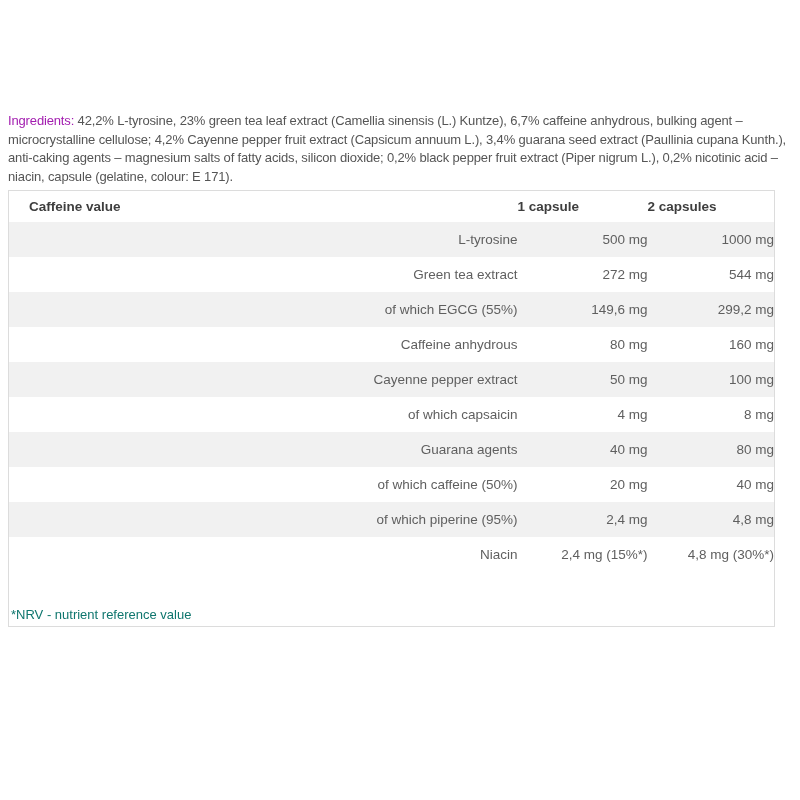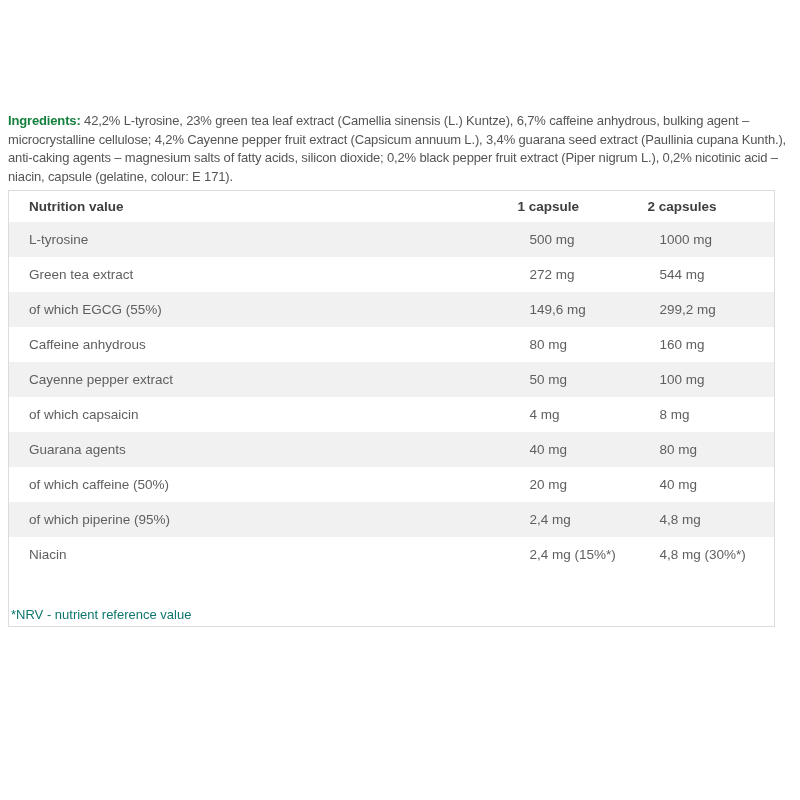--- a/index.html
+++ b/index.html
@@ -20,22 +20,22 @@
     left: 8px;
     top: 112px;
     width: 786px;
     margin: 0;
     font-size: 13px;
     line-height: 18.5px;
     letter-spacing: -0.15px;
     color: #555555;
   }
   .ingredients strong {
-    color: #15803d;
-    font-weight: bold;
+    color: #a21caf;
+    font-weight: normal;
   }
   table.nutrition {
     position: absolute;
     left: 8px;
     top: 190px;
     width: 767px;
     border-collapse: collapse;
     border: 1px solid #dcdcdc;
     font-size: 13.5px;
     color: #5f5f5f;
@@ -50,22 +50,23 @@
     color: #3e3e3e;
     padding: 8px 0;
     background: #ffffff;
     white-space: nowrap;
   }
   table.nutrition th:first-child,
   table.nutrition tbody td:first-child {
     padding-left: 20px;
   }
   table.nutrition tbody td {
-    padding: 10px 12px;
+    padding: 10px 0;
     white-space: nowrap;
+    text-align: right;
   }
   table.nutrition tbody tr:nth-child(odd) {
     background: #f1f1f1;
   }
   table.nutrition tbody tr:nth-child(even) {
     background: #ffffff;
   }
   table.nutrition tfoot td {
     height: 50px;
     vertical-align: bottom;
@@ -83,21 +84,21 @@
   <p class="ingredients"><strong>Ingredients:</strong><span> 42,2% L-tyrosine, 23% green tea leaf extract (Camellia sinensis (L.) Kuntze), 6,7% caffeine anhydrous, bulking agent – microcrystalline cellulose; 4,2% Cayenne pepper fruit extract (Capsicum annuum L.), 3,4% guarana seed extract (Paullinia cupana Kunth.), anti-caking agents – magnesium salts of fatty acids, silicon dioxide; 0,2% black pepper fruit extract (Piper nigrum L.), 0,2% nicotinic acid – niacin, capsule (gelatine, colour: E 171).</span></p>
 
   <table class="nutrition">
     <colgroup>
       <col class="c1">
         <col class="c2">
         <col class="c3">
     </colgroup>
     <thead>
       <tr>
-        <th>Nutrition value</th>
+        <th>Caffeine value</th>
         <th>1 capsule</th>
         <th>2 capsules</th>
       </tr>
     </thead>
     <tbody>
       <tr>
         <td>L-tyrosine</td>
         <td>500 mg</td>
         <td>1000 mg</td>
       </tr>

